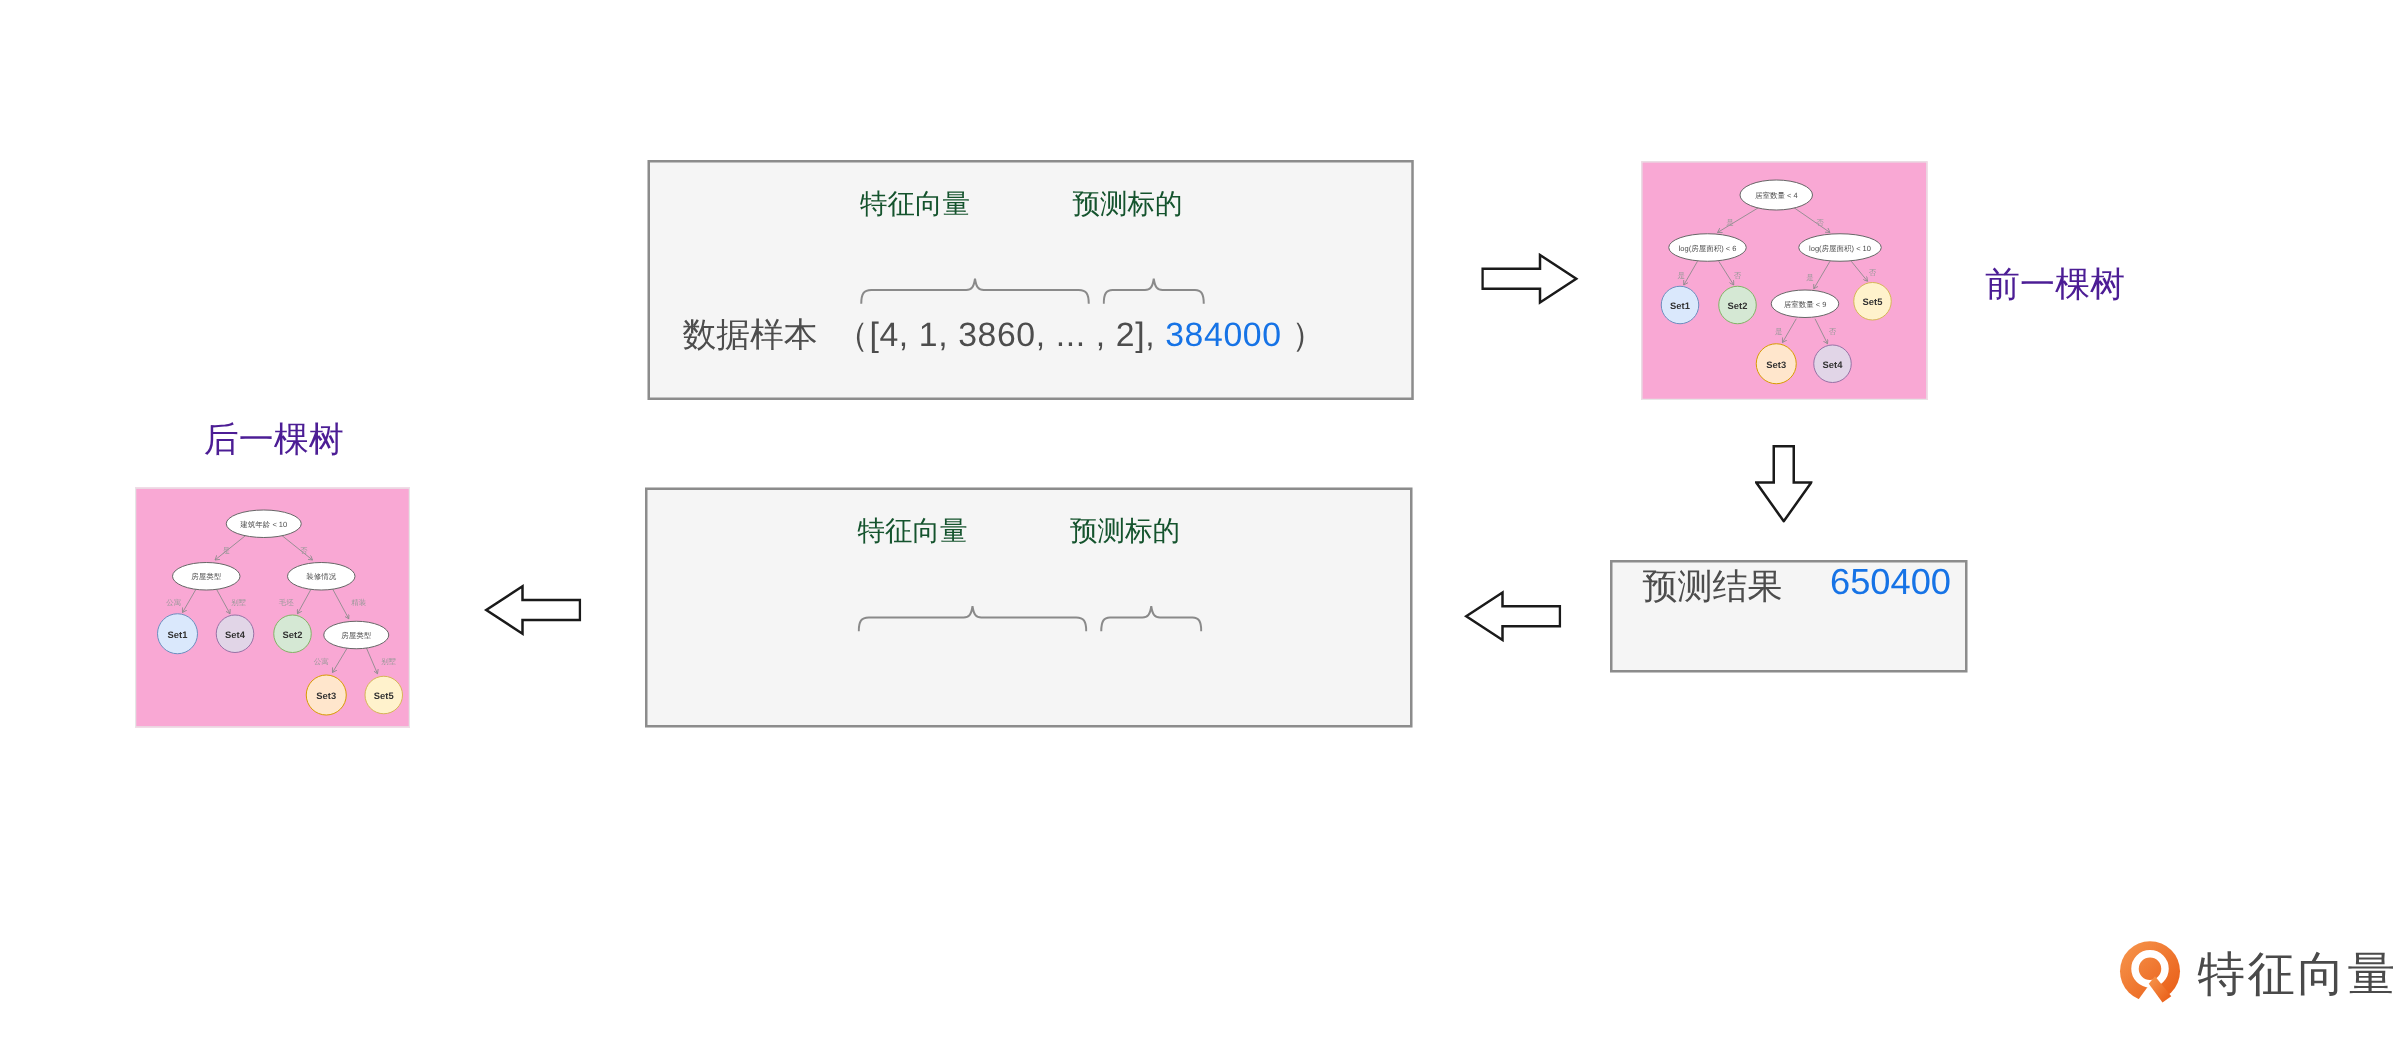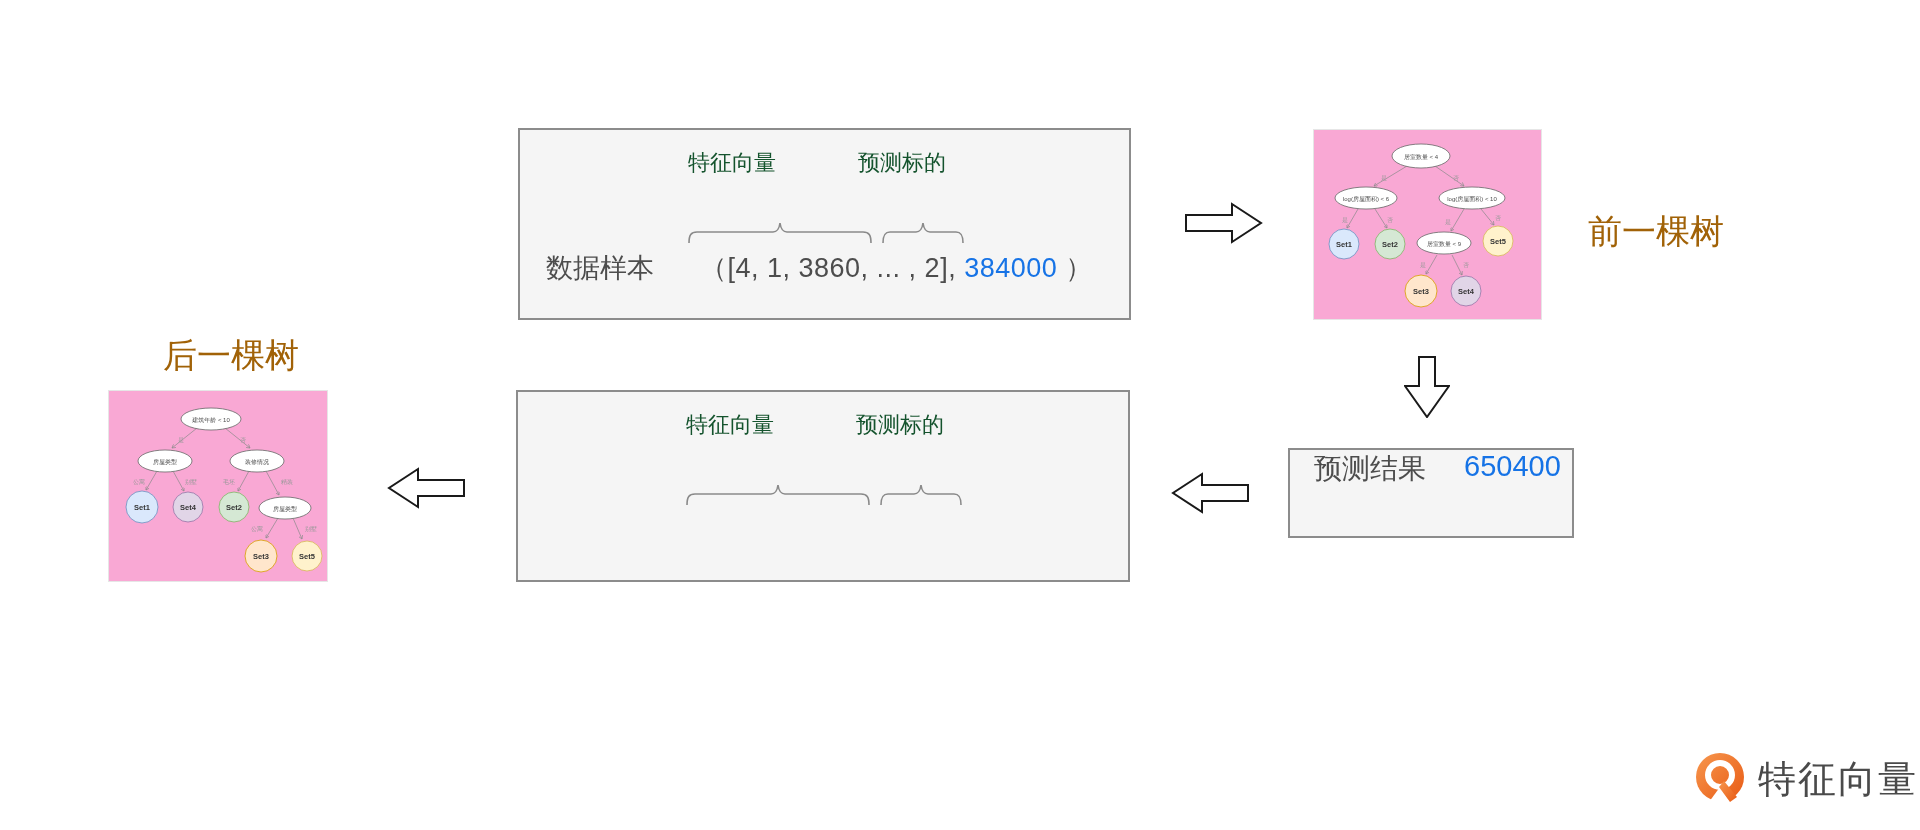--- a/index.html
+++ b/index.html
@@ -11,32 +11,32 @@
   .tuple-box { position:absolute; background:#f5f5f5; border:2px solid #8c8c8c; }
   .tuple-box .feat-label, .tuple-box .targ-label {
     position:absolute; top:18px; font-size:22px; color:#14532d; text-align:left; white-space:nowrap; }
   .tuple-box .feat-label { left:168px; width:184px; }
   .tuple-box .targ-label { left:338px; width:130px; }
   .tuple-box .brace { position:absolute; top:92px; }
   .tuple-box .brace.b1 { left:168px; }
   .tuple-box .brace.b2 { left:362px; }
   .tuple-box .row { position:absolute; left:26px; top:120px; font-size:27px; color:#4d4d4d; white-space:nowrap; }
   .tuple-box .row .rlabel { display:inline-block; width:122px; }
-  .tuple-box .row .tuple { display:inline-block; margin-left:32px; letter-spacing:0.5px; }
+  .tuple-box .row .tuple { display:inline-block; margin-left:0; letter-spacing:0.5px; }
   .blue { color:#1673e6; font-weight:500; }
 
   
   .pred-box { position:absolute; left:1288px; top:448px; width:286px; height:90px;
     background:#f5f5f5; border:2px solid #8c8c8c; display:flex; }
   .pred-box .plabel { font-size:28px; color:#4d4d4d; margin-left:24px; }
   .pred-box .pvalue { font-size:29px; margin-left:38px; }
 
   
   .tree-panel { position:absolute; background:#f9a8d4; border:1px solid #e6e6e6; }
-  .tree-title { position:absolute; font-size:34px; color:#a16207; white-space:nowrap; }
+  .tree-title { position:absolute; font-size:28px; color:#4c1d95; white-space:nowrap; }
 
   .node { fill:#ffffff; stroke:#666666; stroke-width:0.8; }
   .edge { stroke:#8a8a8a; stroke-width:0.7; fill:none; }
   .ntext { fill:#4d4d4d; font-size:6px; text-anchor:middle; font-family:"Liberation Sans",sans-serif; }
   .etext { fill:#999999; font-size:6px; text-anchor:middle; font-family:"Liberation Sans",sans-serif; }
   .stext { fill:#333333; font-size:7.5px; font-weight:bold; text-anchor:middle; font-family:"Liberation Sans",sans-serif; }
   .leaf-blue   { fill:#dae8fc; stroke:#6c8ebf; stroke-width:0.8; }
   .leaf-green  { fill:#d5e8d4; stroke:#82b366; stroke-width:0.8; }
   .leaf-yellow { fill:#fff2cc; stroke:#d6b656; stroke-width:0.8; }
   .leaf-orange { fill:#ffe6cc; stroke:#d79b00; stroke-width:0.8; }

